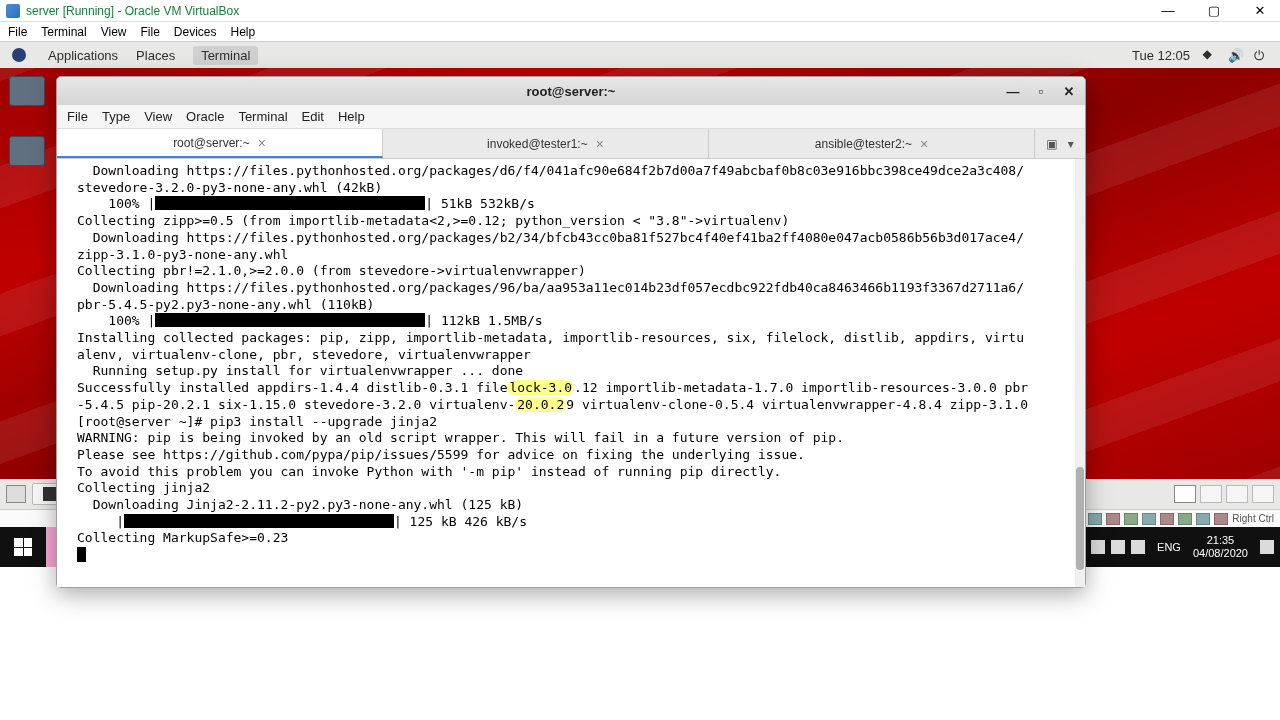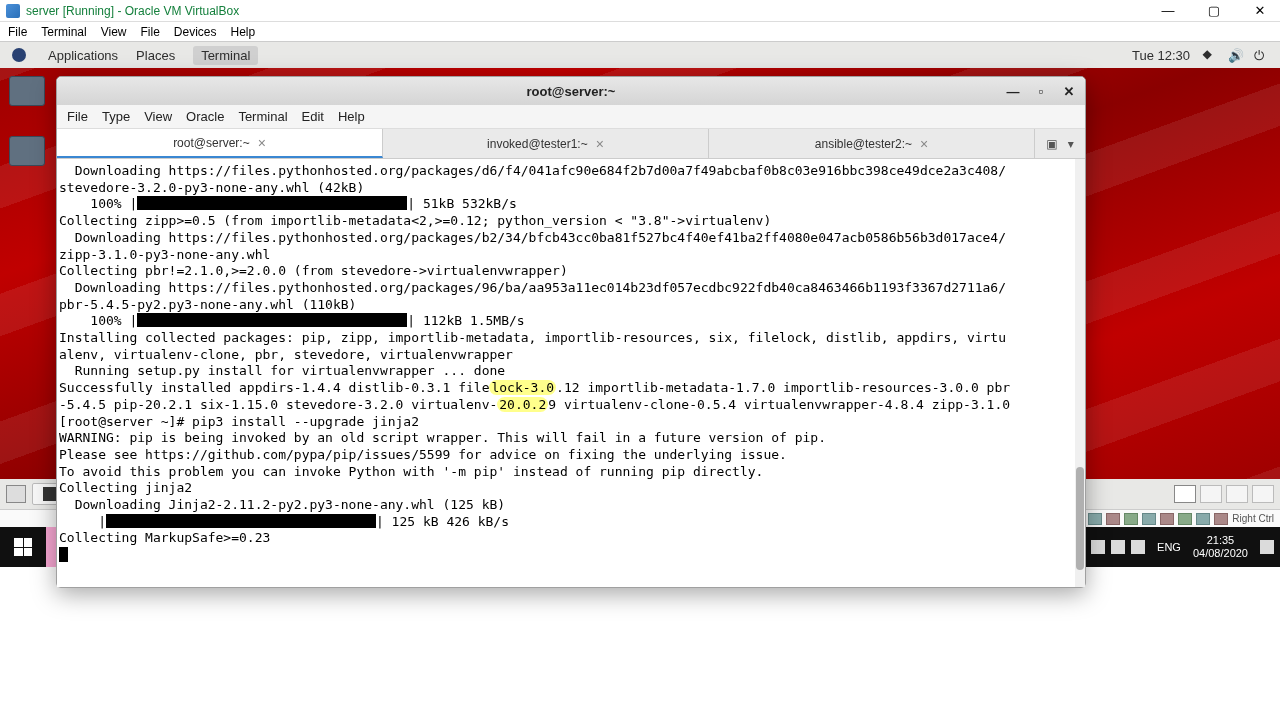--- a/index.html
+++ b/index.html
@@ -33,21 +33,21 @@
 .term-window { position: absolute; left: 56px; top: 34px; width: 1030px; height: 512px; background: #fff; border: 1px solid #a0a0a0; border-radius: 5px; box-shadow: 0 6px 24px rgba(0,0,0,0.35); z-index: 3; display: flex; flex-direction: column; }
 .term-title { height: 28px; background: linear-gradient(#e7e7e7,#d5d5d5); border-radius: 5px 5px 0 0; display:flex; align-items:center; justify-content:center; position:relative; font-size: 13px; font-weight: 600; color:#222; }
 .term-title .tw-controls { position:absolute; right:6px; display:flex; gap:8px; }
 .term-title .tw-controls span { width:20px; text-align:center; font-size:13px; color:#222; }
 .term-menu { height: 24px; display:flex; align-items:center; gap:14px; padding:0 10px; font-size:13px; color:#222; background:#f5f5f5; border-bottom:1px solid #ddd; }
 .term-tabs { height: 30px; display:flex; align-items:stretch; background:#eaeaea; border-bottom:1px solid #ccc; }
 .term-tab { flex:1; display:flex; align-items:center; justify-content:center; gap:8px; font-size:12px; color:#333; border-right:1px solid #ccc; position:relative; }
 .term-tab.active { background:#fff; border-bottom:2px solid #3a87d2; }
 .term-tab .close { color:#888; font-size:14px; }
 .term-tabs .tab-extra { width:50px; display:flex; align-items:center; justify-content:center; gap:10px; color:#555; }
-.term-body { flex:1; background:#ffffff; padding:4px 2px 4px 2px; font-family: "DejaVu Sans Mono","Consolas",monospace; font-size:13px; line-height:16.7px; color:#000; white-space:pre; overflow:hidden; position:relative; }
+.term-body { flex:1; background:#ffffff; padding:4px 2px 4px 20px; font-family: "DejaVu Sans Mono","Consolas",monospace; font-size:13px; line-height:16.7px; color:#000; white-space:pre; overflow:hidden; position:relative; }
 .term-body .bar { display:inline-block; background:#000; height:14px; vertical-align:-2px; }
 .term-body .hl { background: rgba(255,255,0,0.45); border-radius: 10px; padding: 0 2px; }
 .term-body .cursor { display:inline-block; width:9px; height:15px; background:#000; vertical-align:-2px; }
 .term-scroll { position:absolute; right:0; top:0; bottom:0; width:10px; background:#f0f0f0; }
 .term-scroll .thumb { position:absolute; left:1px; right:1px; top:72%; height:24%; background:#b0b0b0; border-radius:4px; }
 
 
 .gnome-bottom { position:absolute; left:0; right:0; bottom:0; height:30px; background:#e8e8e6; display:flex; align-items:center; padding:0 6px; gap:6px; z-index:2; }
 .gnome-bottom .ws { width:20px; height:18px; border:1px solid #888; background:#ddd; }
 .gnome-bottom .task { display:flex; align-items:center; gap:6px; height:22px; padding:0 10px; background:#f7f7f7; border:1px solid #bbb; border-radius:2px; font-size:12px; color:#222; }
@@ -112,21 +112,21 @@
 <div class="guest">
 
   <div class="gnome-top">
     <div class="gt-left">
       <span class="fedora"></span>
       <span>Applications</span>
       <span>Places</span>
       <span class="sel">Terminal</span>
     </div>
     <div class="gt-right">
-      <span>Tue 12:30</span>
+      <span>Tue 12:05</span>
       <span class="tray-icon">⯁</span>
       <span class="tray-icon">🔊</span>
       <span class="tray-icon">⏻</span>
     </div>
   </div>
 
   <div class="desktop-icons">
     <div class="di">
         <div class="dbox"></div>
       </div>

